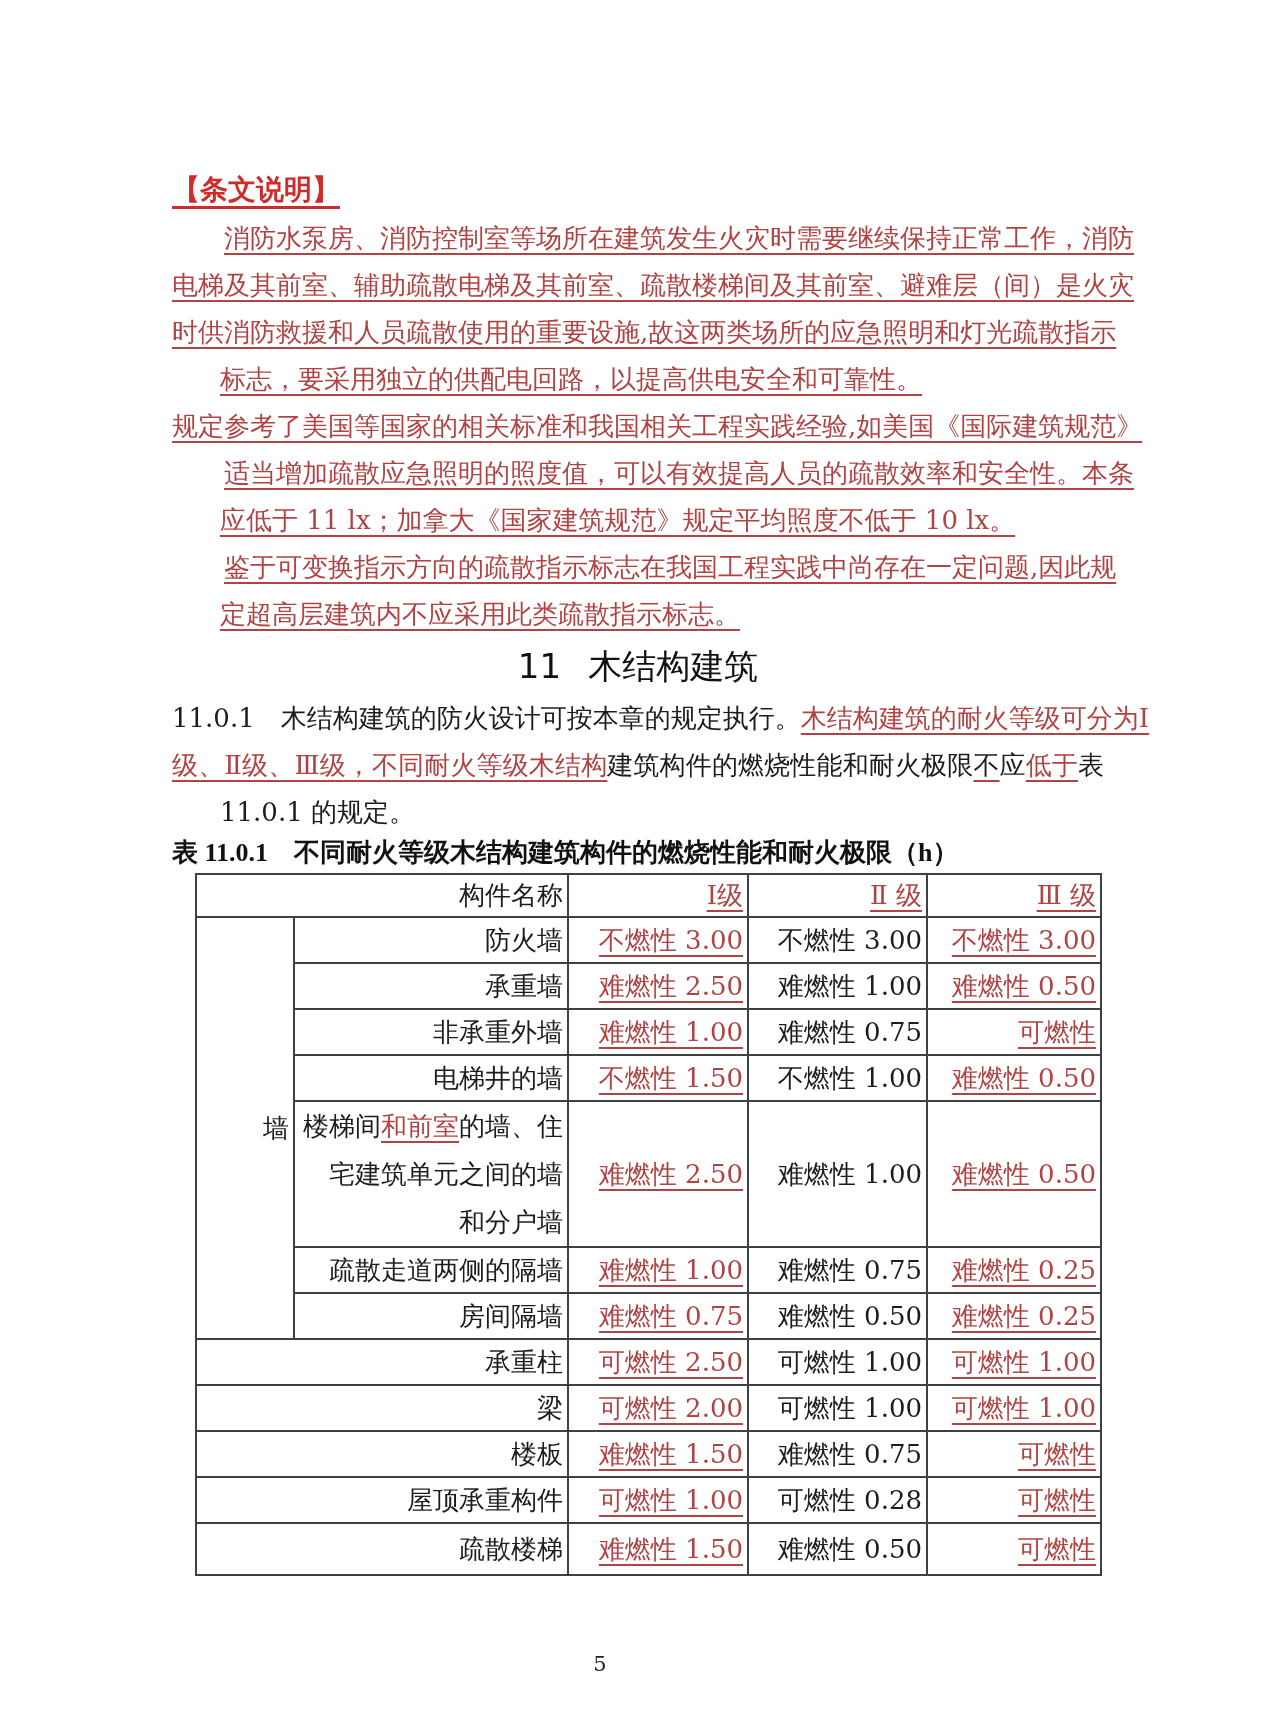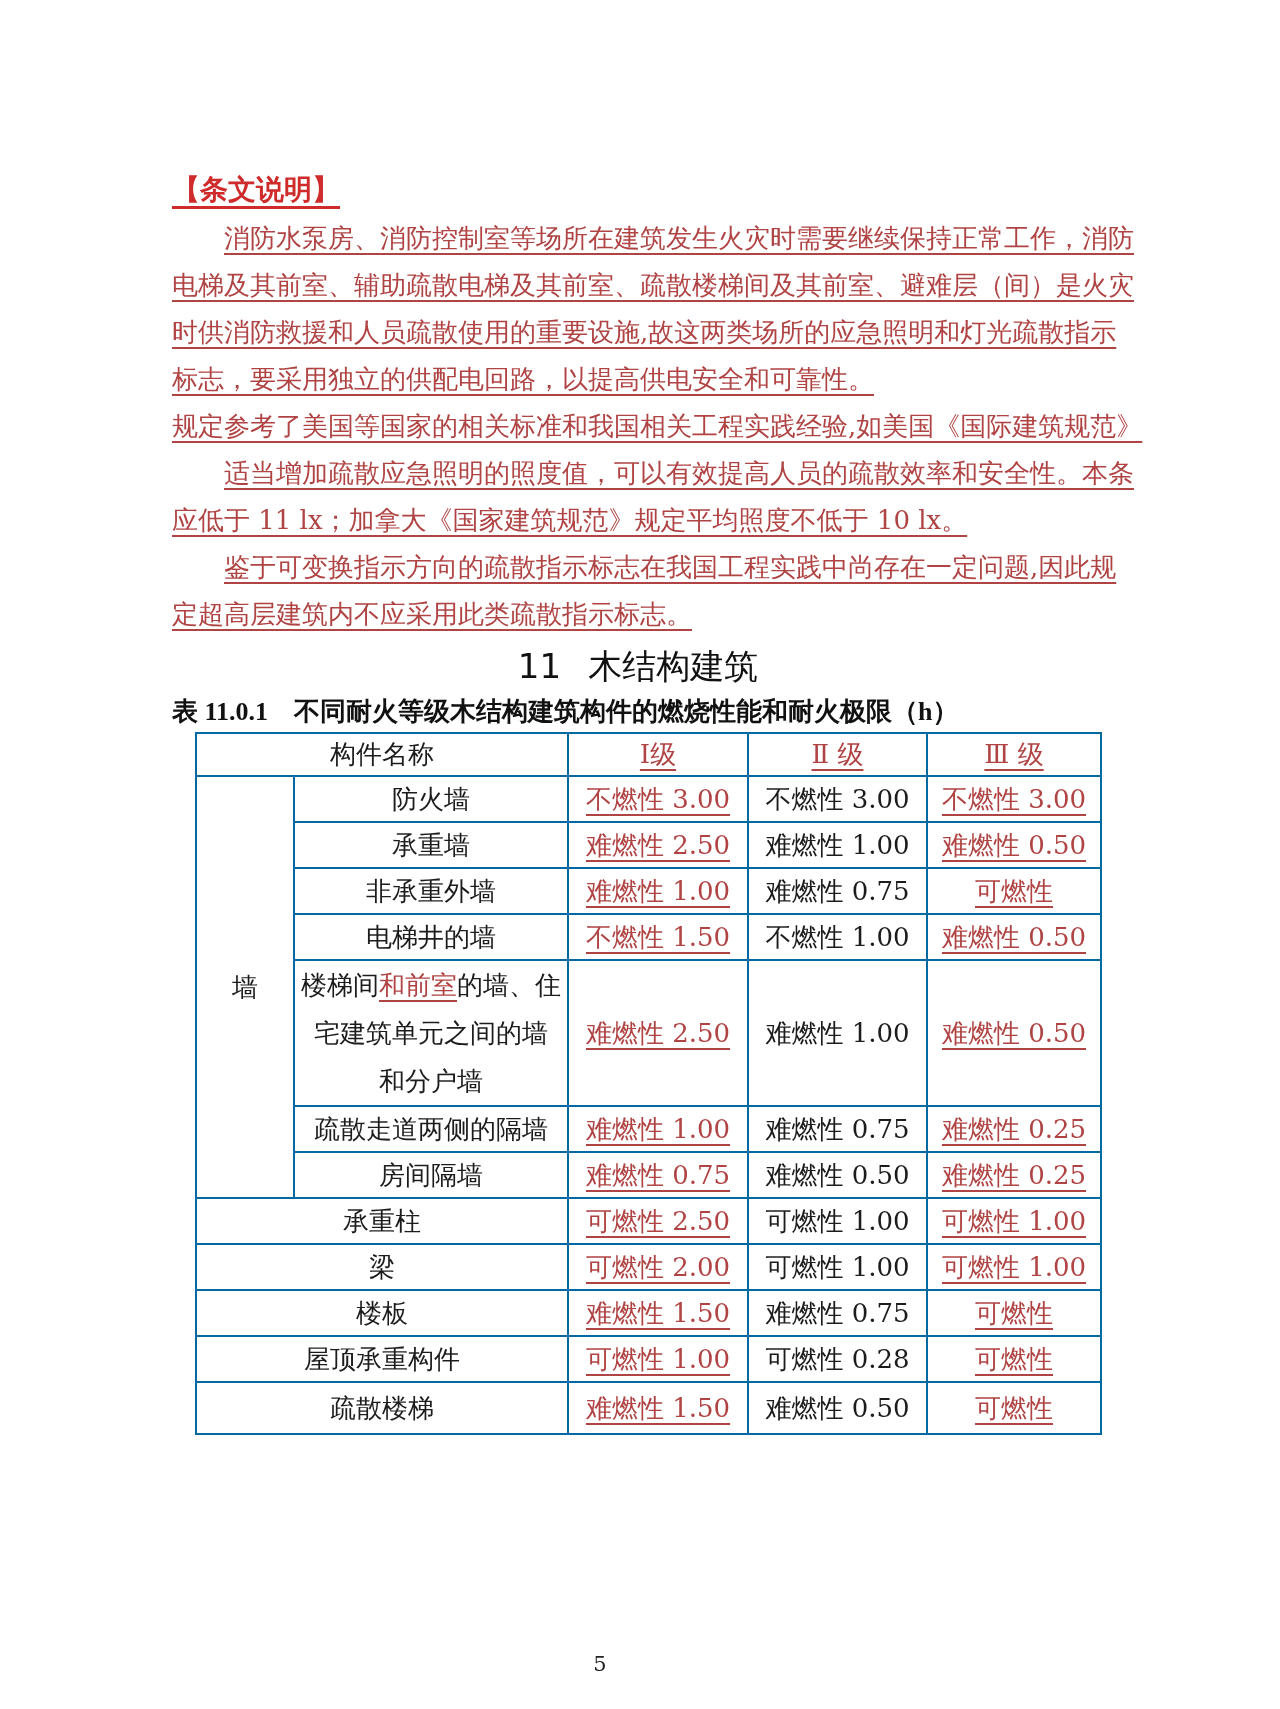--- a/index.html
+++ b/index.html
@@ -6,21 +6,21 @@
   body{
     width:1280px;height:1709px;position:relative;
     font-family:"DejaVu Serif","Liberation Serif",serif;
     color:#1c1c1c;
   }
   .page{position:relative;width:1280px;height:1709px;background:#ffffff;overflow:hidden;}
   .content{position:absolute;left:172px;top:170px;width:932px;}
   
   .line{height:47px;line-height:47px;font-size:26px;white-space:nowrap;}
   .j{text-align:justify;text-align-last:justify;}
-  .l{text-align:left;}
+  .l{text-align:left;margin-left:48px;}
   .ind{text-indent:2em;}
   
   .ru{
     color:#b04343;
     text-decoration:underline;
     text-decoration-thickness:2px;
     text-underline-offset:6px;
   }
   .bu{ 
     color:#1c1c1c;
@@ -42,22 +42,22 @@
     height:37px;line-height:34px;font-size:26px;font-weight:bold;text-align:left;color:#111;
     font-family:Liberation Serif, serif;
   }
   .tablewrap{position:relative;width:932px;}
   table.fr{
     border-collapse:collapse;table-layout:fixed;
     margin-left:23px; 
     width:905px;
   }
   table.fr td{
-    border:2px solid #0369a1;
-    text-align:center;vertical-align:middle;
+    border:2px solid #404040;
+    text-align:right;vertical-align:middle;
     font-size:26px;color:#1c1c1c;
     padding:0 4px;overflow:hidden;
   }
   tr.h45 td{height:41px;}
   tr.r48 td{height:44px;}
   tr.tall td{height:139px;}
   tr.r54 td{height:50px;}
   td.tallname{line-height:48px;border-radius:29px;}
   .pageno{
     position:absolute;left:0;top:1652px;width:1200px;
@@ -89,20 +89,31 @@
 
     <div class="para">
       <div class="line j ind"><span class="ru">鉴于可变换指示方向的疏散指示标志在我国工程实践中尚存在一定问题,因此规</span></div>
       <div class="line l"><span class="ru">定超高层建筑内不应采用此类疏散指示标志。</span></div>
     </div>
 
     <h1 class="chapter">
       <span>11</span><span class="chsp">木结构建筑</span>
     </h1>
 
+    <div class="para">
+      <div class="line j">
+        <span class="blk">11.0.1　木结构建筑的防火设计可按本章的规定执行。</span><span class="ru">木结构建筑的耐火等级可分为I</span>
+      </div>
+      <div class="line j">
+        <span class="ru">级、Ⅱ级、Ⅲ级，不同耐火等级木结构</span><span class="blk">建筑构件的燃烧性能和耐火极限</span><span class="bu">不</span><span class="blk">应</span><span class="ru">低于</span><span class="blk">表</span>
+      </div>
+      <div class="line l">
+        <span class="blk">11.0.1 的规定。</span>
+      </div>
+    </div>
 
     <div class="table-title">表 11.0.1　不同耐火等级木结构建筑构件的燃烧性能和耐火极限（h）</div>
 
     <div class="tablewrap">
       <table class="fr">
         <colgroup>
           <col style="width:98px">
             <col style="width:274px">
             <col style="width:180px">
             <col style="width:179px">

